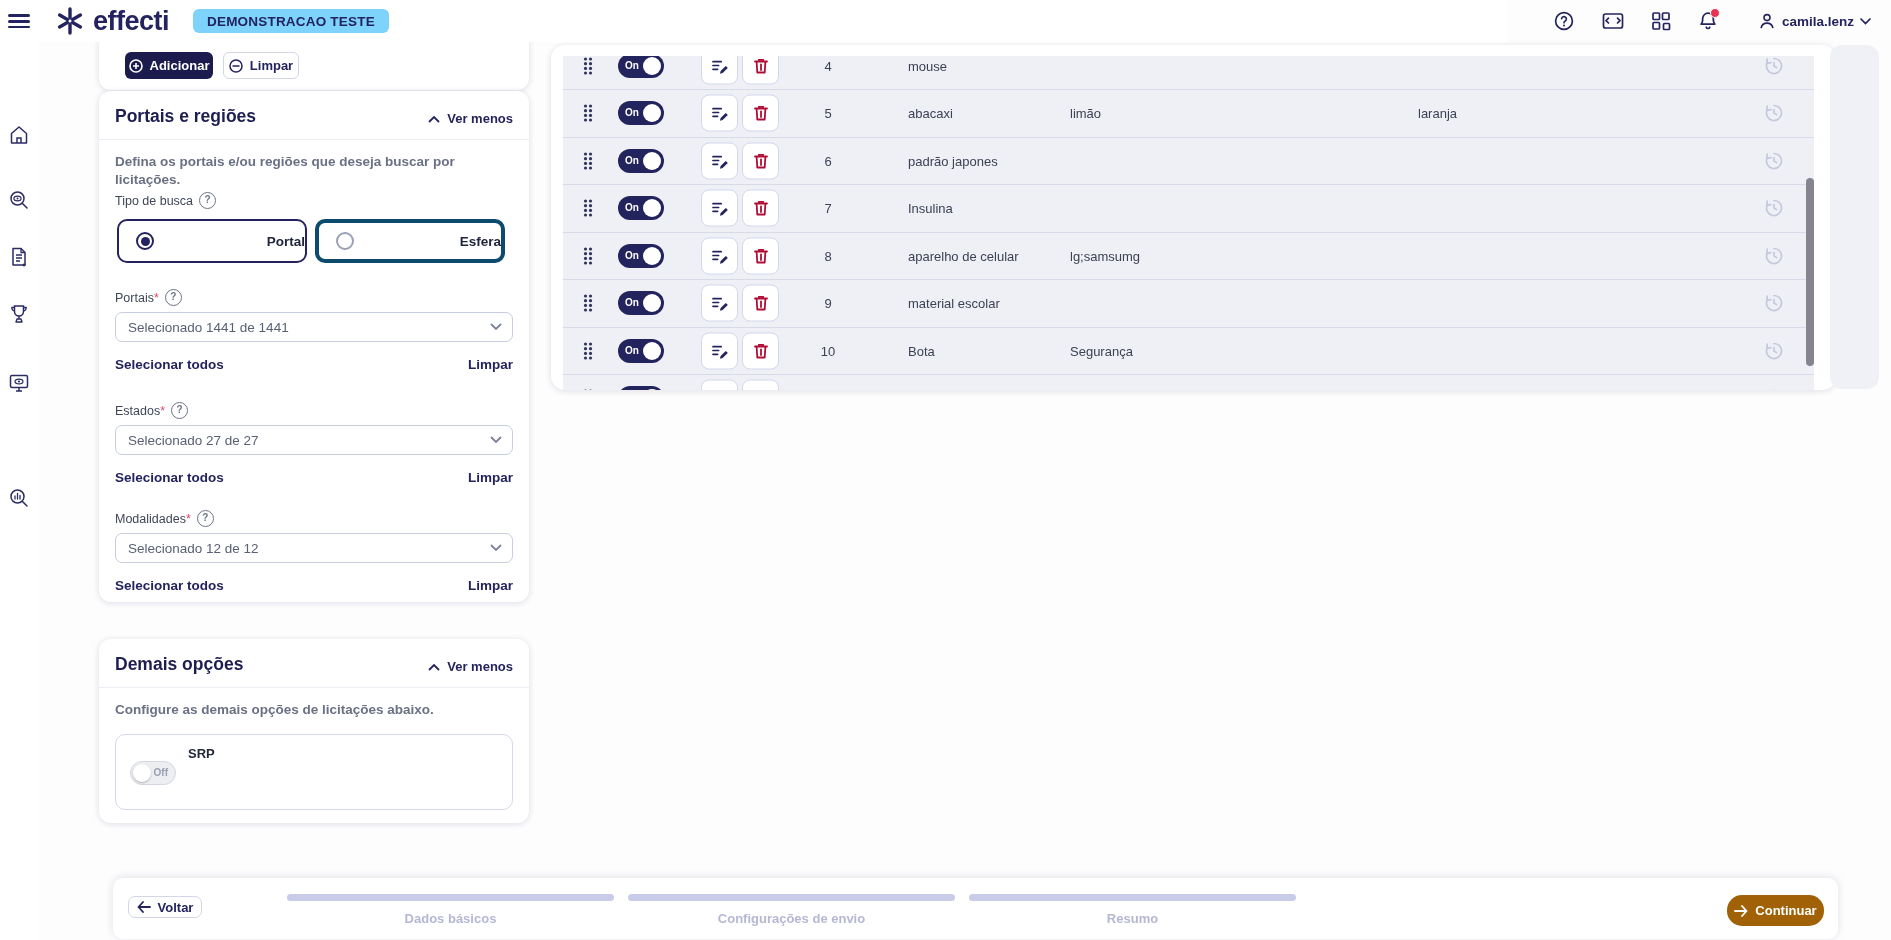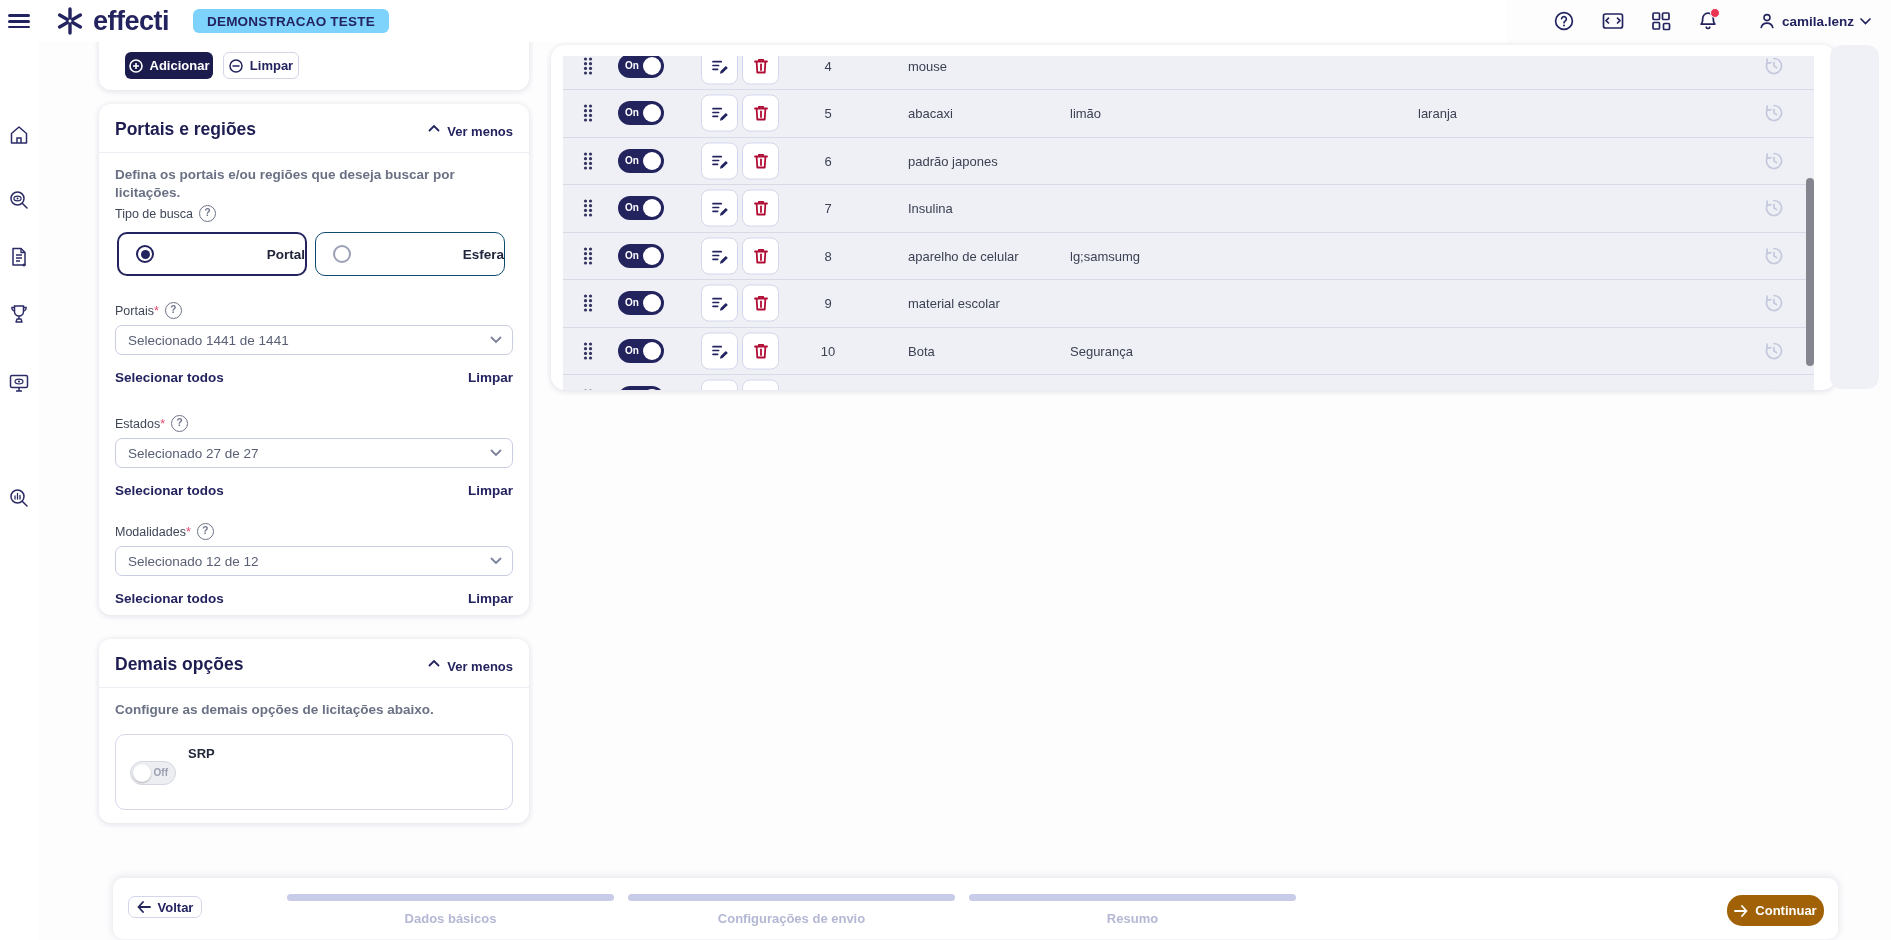--- a/index.html
+++ b/index.html
@@ -16,36 +16,36 @@
   .hicon{position:absolute;top:8px;width:26px;height:26px;display:flex;align-items:center;justify-content:center;cursor:pointer;}
   .user-box{position:absolute;left:1758px;top:8px;height:26px;display:flex;align-items:center;gap:6px;cursor:pointer;}
   .user-name{font-size:13.5px;color:#23235f;font-weight:600;}
   .bell-dot{position:absolute;right:1px;top:0;width:8px;height:8px;border-radius:50%;background:#ea3352;border:1.5px solid #fff;}
   
   .sidebar{position:absolute;left:0;top:42px;width:38px;height:898px;background:#fff;z-index:30;}
   .side-item{position:absolute;left:7px;width:24px;height:24px;display:flex;align-items:center;justify-content:center;cursor:pointer;}
   
   .card{position:absolute;background:#fff;border-radius:12px;box-shadow:0 1px 6px rgba(25,25,80,.14);}
   .card-title{font-size:17.5px;font-weight:bold;color:#1d1d52;}
-  .collapse-link{display:flex;align-items:flex-start;gap:7px;font-size:13px;font-weight:600;color:#23235f;cursor:pointer;}
+  .collapse-link{display:flex;align-items:center;gap:7px;font-size:13px;font-weight:600;color:#23235f;cursor:pointer;}
   .divider{position:absolute;left:0;width:100%;height:1px;background:#ededf3;}
   .desc-text{font-size:13.5px;font-weight:600;color:#6a7184;line-height:1.35;}
   .field-label{font-size:12.5px;color:#3f4657;display:flex;align-items:center;gap:6px;}
   .req{color:#e5446d;}
   .help-circle{width:15px;height:15px;border:1.4px solid #6e7388;border-radius:50%;font-size:10px;line-height:13px;
     text-align:center;color:#6e7388;font-weight:bold;}
   .select{position:absolute;left:16px;width:398px;height:30px;border:1px solid #c9cde2;border-radius:7px;background:#fff;
     display:flex;align-items:center;justify-content:space-between;padding:0 10px 0 12px;box-sizing:border-box;cursor:pointer;}
   .select .val{font-size:13.5px;color:#596075;}
   .linkrow{position:absolute;left:16px;width:398px;display:flex;justify-content:space-between;}
   .minilink{font-size:13.5px;font-weight:600;color:#23235f;cursor:pointer;}
   .radio-card{position:absolute;top:128px;height:44px;border-radius:10px;display:flex;align-items:center;gap:14px;
     padding-left:17px;box-sizing:border-box;cursor:pointer;background:#fff;justify-content:space-between;}
   .radio-card.sel{border:2px solid #23235f;}
-  .radio-card.unsel{border:1px solid #0c4a6e;}
+  .radio-card.unsel{border:4px solid #0c4a6e;}
   .radio-outer{width:18px;height:18px;border-radius:50%;box-sizing:border-box;display:flex;align-items:center;justify-content:center;}
   .radio-outer.on{border:2px solid #23235f;}
   .radio-outer.off{border:2px solid #9aa0b5;}
   .radio-inner{width:9px;height:9px;border-radius:50%;background:#23235f;}
   .radio-label{font-size:13.5px;font-weight:bold;color:#21263c;}
   
   .btn{display:flex;align-items:center;justify-content:center;gap:7px;border-radius:6px;font-size:13px;font-weight:bold;
     cursor:pointer;box-sizing:border-box;}
   .btn-primary{background:#1b1b4e;color:#fff;}
   .btn-outline{background:#fff;color:#23235f;border:1px solid #d3d6e8;}
@@ -444,21 +444,21 @@
         <path d="M5.2 5.2l-.3 4.1 4-.6" fill="none" stroke="#c5c8dd" stroke-width="1.7" stroke-linecap="round" stroke-linejoin="round"></path>
         <path d="M12 8.5V12l2.6 1.6" fill="none" stroke="#c5c8dd" stroke-width="1.7" stroke-linecap="round"></path>
       </svg>
     </div>
   </div>
     </div>
   </div>
   <div class="scroll-thumb"></div>
   <div class="side-strip"></div>
 
-  <div class="card" style="left:99px;top:104px;width:430px;height:511px;">
+  <div class="card" style="left:99px;top:91px;width:430px;height:511px;">
     <div class="card-title abs" style="left:16px;top:15px;">Portais e regiões</div>
     <div class="collapse-link abs" style="right:16px;top:20px;">
       <svg width="12" height="8" viewBox="0 0 12 8">
           <path d="M1.5 6.5L6 2l4.5 4.5" fill="none" stroke="#23235f" stroke-width="1.8" stroke-linecap="round"></path>
         </svg>
       <span>Ver menos</span>
     </div>
     <div class="divider" style="top:48px;"></div>
     <div class="desc-text abs" style="left:16px;top:62px;width:400px;">Defina os portais e/ou regiões que deseja buscar por licitações.</div>
     <div class="field-label abs" style="left:16px;top:101px;">

